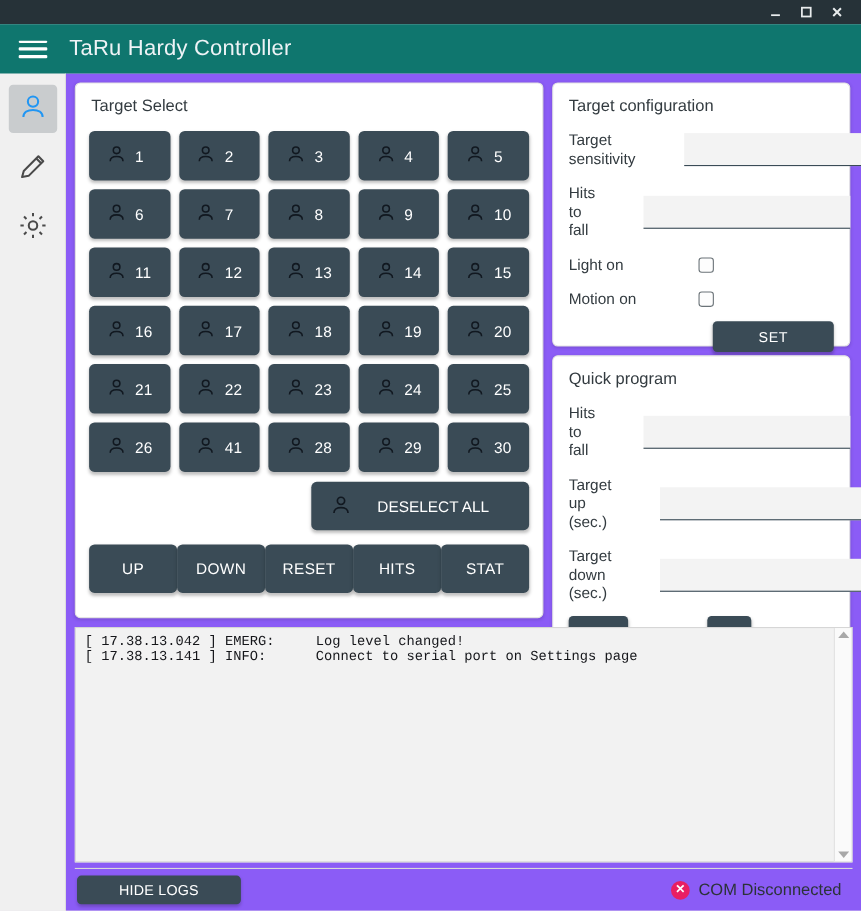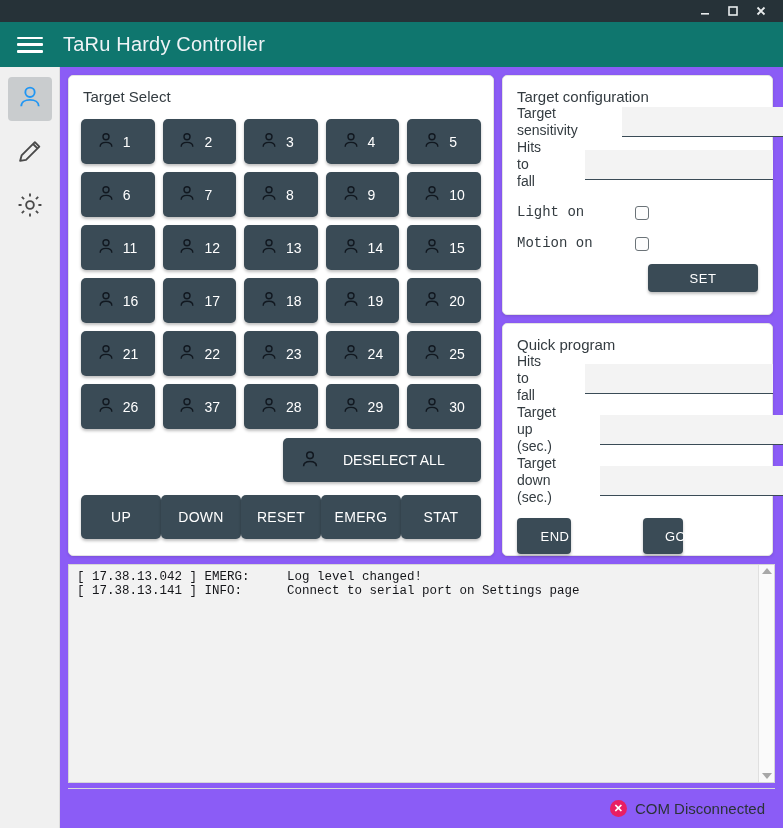--- a/index.html
+++ b/index.html
@@ -156,20 +156,21 @@
   }
 
   
   .right-col { width: 271px; display: flex; flex-direction: column; gap: 8px; }
   #target-config-card { height: 240px; }
   #quick-program-card { flex: 1; }
 
   .field-row {
     display: flex; align-items: center;
     padding: 0 14px 0 14px;
+    margin-top: 14px;
     gap: 44px;
   }
   .field-label {
     width: 118px;
     font-size: 14px;
     color: #333b40;
     line-height: 17px;
   }
   .field-input {
     flex: 1;
@@ -181,21 +182,21 @@
     font-size: 13px;
     color: #222;
     padding: 0 6px;
     outline: none;
   }
   .check-row {
     display: flex; align-items: center;
     padding: 0 14px;
     margin-top: 14px;
   }
-  .check-row .field-label { width: 118px; font-family: Liberation Mono, monospace; }
+  .check-row .field-label { width: 118px; }
   .cbox {
     width: 14px; height: 14px;
     border: 1.5px solid #6b7378;
     border-radius: 3px;
     background: #fdfdfd;
     cursor: pointer;
   }
 
   .set-row { display: flex; justify-content: flex-end; padding: 0 14px; margin-top: 12px; }
   #set-button {
@@ -531,21 +532,21 @@
                   <circle cx="12" cy="8" r="3.6"></circle>
                   <path d="M5 20c0-3.4 3.2-5.2 7-5.2s7 1.8 7 5.2"></path>
                 </svg></span>
               <span class="num">26</span>
             </button>
             <button class="tbtn">
               <span><svg width="20" height="20" viewBox="0 0 24 24" fill="none" stroke="#111820" stroke-width="1.7">
                   <circle cx="12" cy="8" r="3.6"></circle>
                   <path d="M5 20c0-3.4 3.2-5.2 7-5.2s7 1.8 7 5.2"></path>
                 </svg></span>
-              <span class="num">37</span>
+              <span class="num">41</span>
             </button>
             <button class="tbtn">
               <span><svg width="20" height="20" viewBox="0 0 24 24" fill="none" stroke="#111820" stroke-width="1.7">
                   <circle cx="12" cy="8" r="3.6"></circle>
                   <path d="M5 20c0-3.4 3.2-5.2 7-5.2s7 1.8 7 5.2"></path>
                 </svg></span>
               <span class="num">28</span>
             </button>
             <button class="tbtn">
               <span><svg width="20" height="20" viewBox="0 0 24 24" fill="none" stroke="#111820" stroke-width="1.7">
@@ -570,21 +571,21 @@
                 <path d="M5 20c0-3.4 3.2-5.2 7-5.2s7 1.8 7 5.2"></path>
               </svg>
             </span>
             <span>DESELECT ALL</span>
           </button>
         </div>
         <div class="action-row">
             <button class="abtn">UP</button>
             <button class="abtn">DOWN</button>
             <button class="abtn">RESET</button>
-            <button class="abtn">EMERG</button>
+            <button class="abtn">HITS</button>
             <button class="abtn">STAT</button>
           </div>
       </div>
 
       <div class="right-col">
 
         <div class="card" id="target-config-card">
           <div class="card-title">Target configuration</div>
 
           <div class="field-row">
@@ -642,20 +643,21 @@
     <div class="log-wrap">
       <div class="log-text">[ 17.38.13.042 ] EMERG:     Log level changed!
 [ 17.38.13.141 ] INFO:      Connect to serial port on Settings page</div>
       <div class="scrollbar">
         <div class="sb-arrow sb-up"></div>
         <div class="sb-arrow sb-down"></div>
       </div>
     </div>
 
     <div class="statusbar">
+      <button id="hide-logs-button">HIDE LOGS</button>
       <div class="status-right">
         <div class="status-dot">✕</div>
         <span>COM Disconnected</span>
       </div>
     </div>
 
   </div>
 </div>
 
 </body></html>

